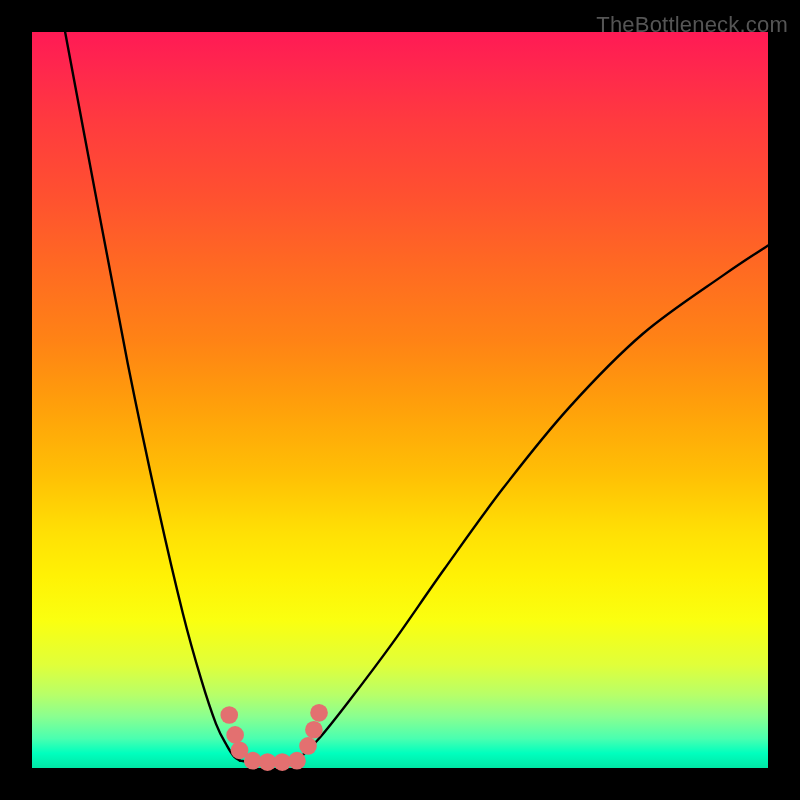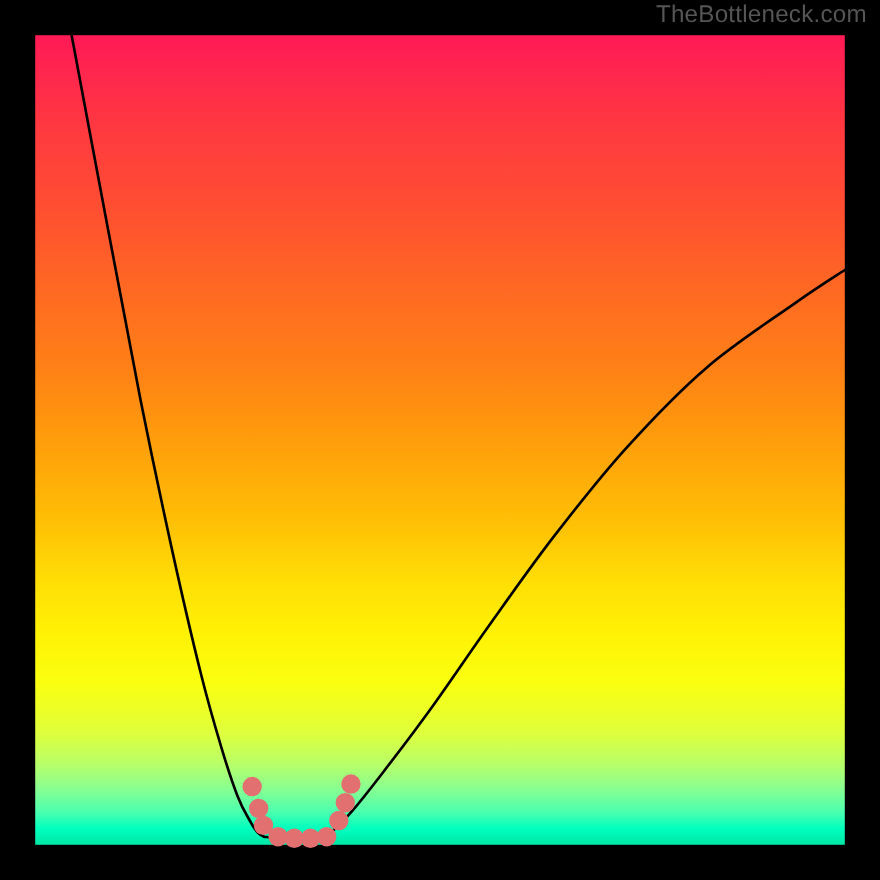--- a/index.html
+++ b/index.html
@@ -38,21 +38,21 @@
       #e0ff3a 86%,
       #b8ff68 90%,
       #8aff90 93%,
       #4affb0 96%,
       #00ffbe 98%,
       #00e6a5 100%
     );
   }
   .watermark {
     position: absolute;
-    top: 0;
+    top: 12px;
     right: 12px;
     color: #555;
     font-size: 22px;
     font-weight: 500;
     letter-spacing: 0.2px;
     user-select: none;
   }
   svg.curve {
     position: absolute;
     left: 0;

